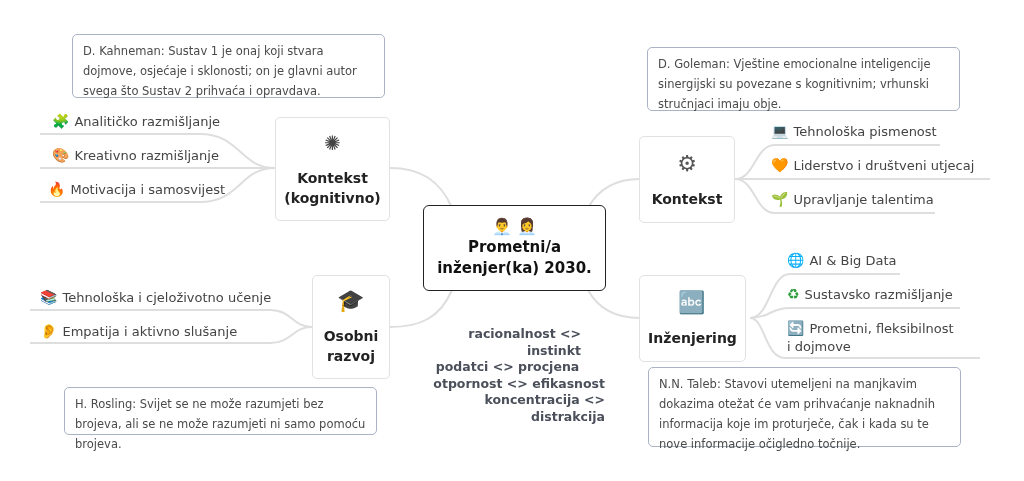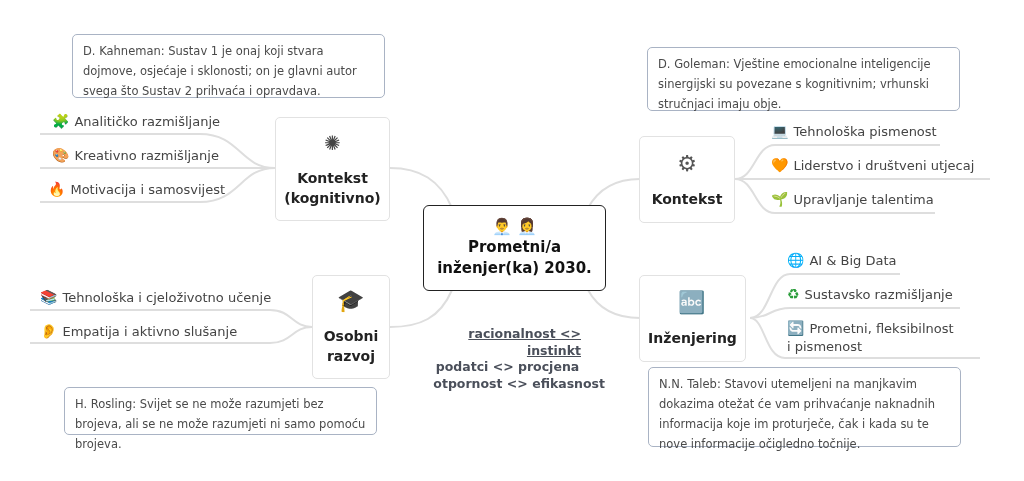--- a/index.html
+++ b/index.html
@@ -55,23 +55,24 @@
 <div class="note" style="left:64px; top:387px; width:313px; height:48px;">H. Rosling: Svijet se ne može razumjeti bez brojeva, ali se ne može razumjeti ni samo pomoću brojeva.</div>
 <div class="note" style="left:648px; top:367px; width:313px; height:80px;">N.N. Taleb: Stavovi utemeljeni na manjkavim dokazima otežat će vam prihvaćanje naknadnih informacija koje im proturječe, čak i kada su te nove informacije očigledno točnije.</div>
 
 <div class="central" style="left:423px; top:205px; width:183px; height:86px;">
   <div style="font-size:16px; line-height:20px; font-weight:normal;">👨‍💼 👩‍💼</div>
   <div>Prometni/a</div>
   <div>inženjer(ka) 2030.</div>
 </div>
 
 <div class="center-note" style="left:420px; top:326px; width:185px;">
-  <div style="margin-right:24px;text-decoration:underline;">racionalnost &lt;&gt; instinkt</div>
+  <div style="margin-right:24px;">racionalnost &lt;&gt; instinkt</div>
   <div style="margin-right:10px;text-align:center;">podatci &lt;&gt; procjena</div>
   <div style="margin-right:0px;">otpornost &lt;&gt; efikasnost</div>
+  <div style="margin-right:0px;">koncentracija &lt;&gt; distrakcija</div>
 </div>
 
 <div class="topic" style="left:275px; top:117px; width:115px; height:104px;">
   <div class="ico" style="color:#444; font-size:20px; margin-bottom:12px;">✺</div>
   <div>Kontekst</div>
   <div>(kognitivno)</div>
 </div>
 <div class="leaf" style="left:52px; top:112px;">
   <span class="e">🧩</span><span>Analitičko razmišljanje</span>
 </div>
@@ -115,14 +116,14 @@
 <div class="leaf" style="left:787px; top:251px;">
   <span class="e">🌐</span><span>AI &amp; Big Data</span>
 </div>
 <div class="leaf" style="left:787px; top:285px;">
   <span class="e" style="color:#2a9d3a;">♻</span><span>Sustavsko razmišljanje</span>
 </div>
 <div class="leaf" style="left:787px; top:319px;">
   <span class="e">🔄</span><span>Prometni, fleksibilnost</span>
 </div>
 <div class="leaf" style="left:787px; top:338px;">
-  <span>i pismenost</span>
+  <span>i dojmove</span>
 </div>
 
 </body></html>

